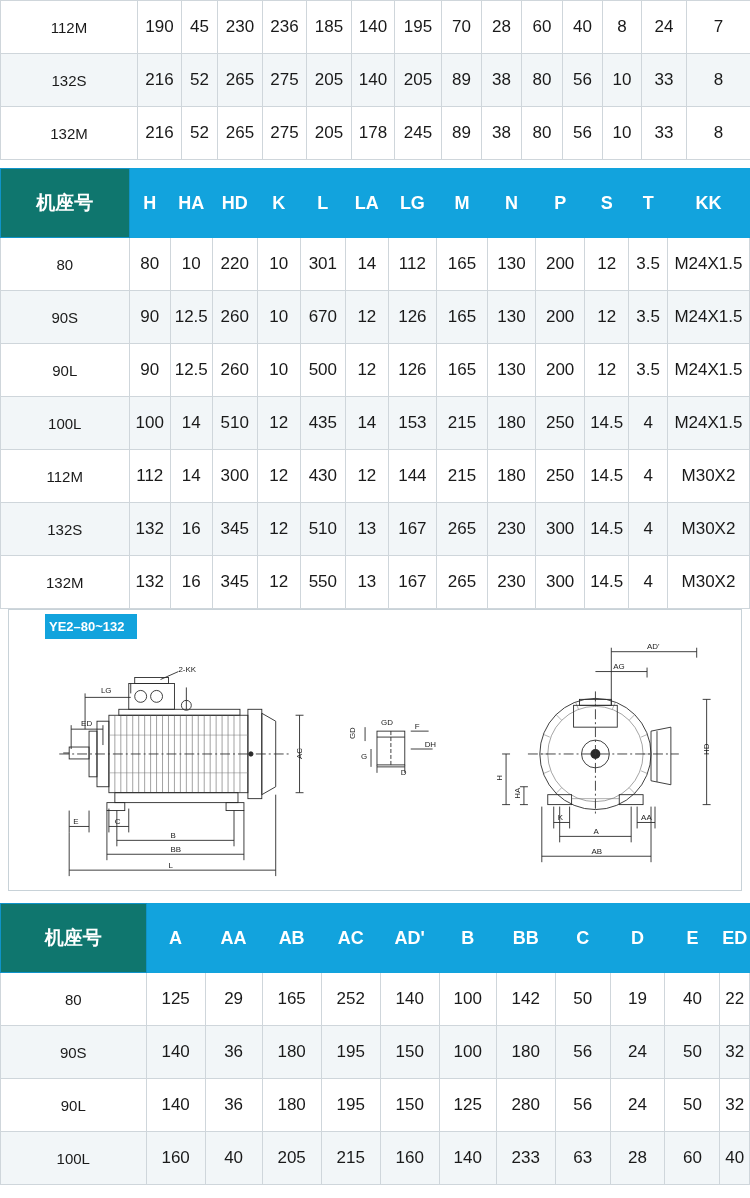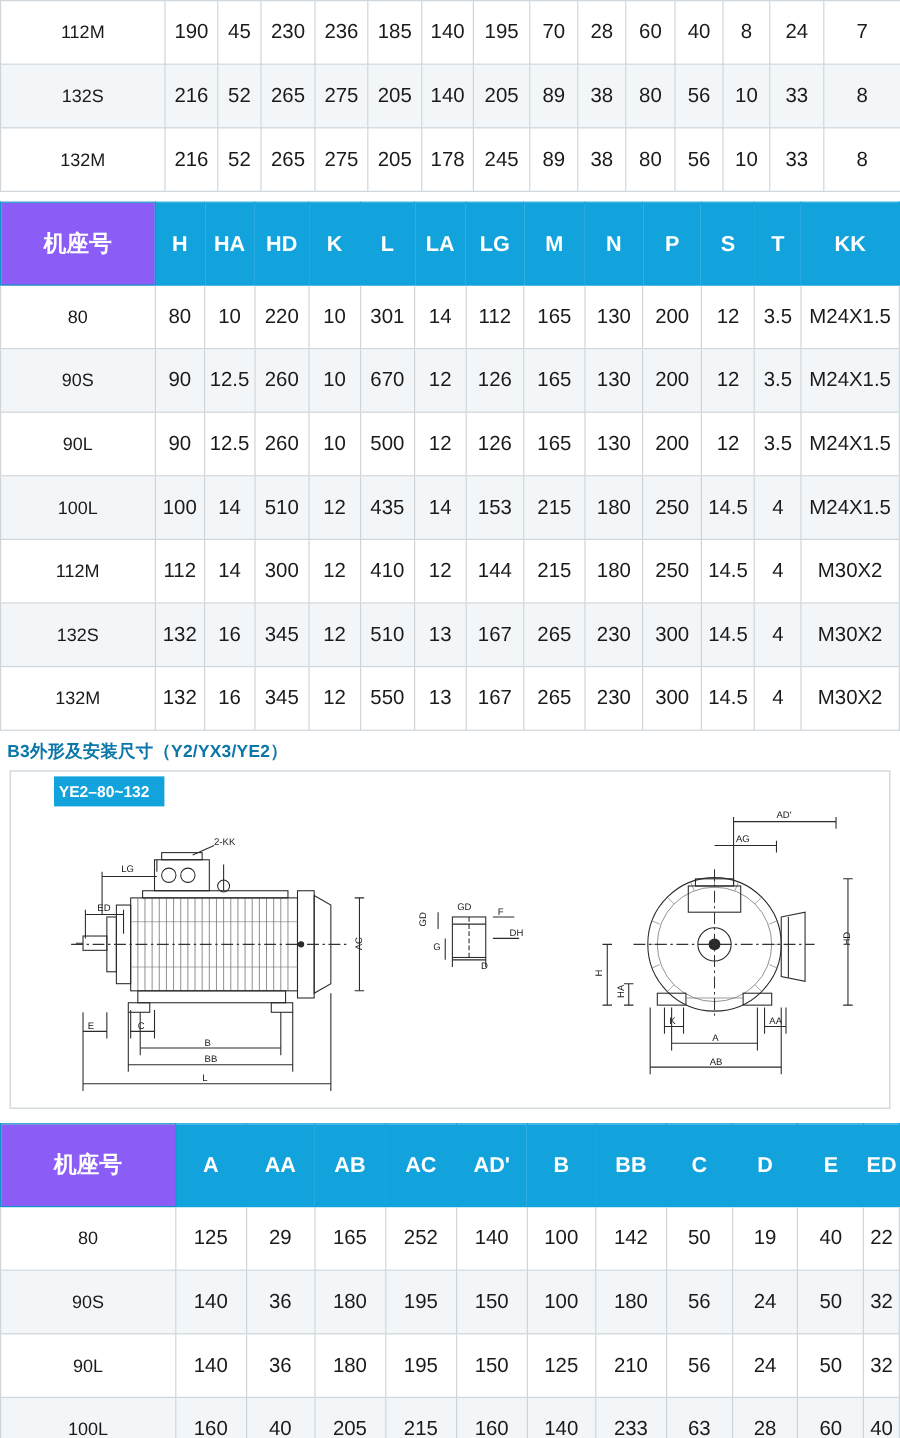--- a/index.html
+++ b/index.html
@@ -45,21 +45,21 @@
   
   table.spec thead th {
     background: #12a3dd;
     color: #ffffff;
     font-weight: bold;
     font-size: 18px;
     height: 68px;
     border: 1px solid #12a3dd;
   }
   table.spec thead th.namecol {
-    background: #8b5cf6;
+    background: #0f766e;
     border: 1px solid #0f93c9;
     font-size: 19px;
   }
 
   
   .top-table td {
     height: 52px;
   }
 
   
@@ -279,21 +279,21 @@
         <td>14.5</td>
         <td>4</td>
         <td>M24X1.5</td>
       </tr>
       <tr>
         <td class="firstcol">112M</td>
         <td>112</td>
         <td>14</td>
         <td>300</td>
         <td>12</td>
-        <td>410</td>
+        <td>430</td>
         <td>12</td>
         <td>144</td>
         <td>215</td>
         <td>180</td>
         <td>250</td>
         <td>14.5</td>
         <td>4</td>
         <td>M30X2</td>
       </tr>
       <tr class="alt">
@@ -324,21 +324,20 @@
         <td>265</td>
         <td>230</td>
         <td>300</td>
         <td>14.5</td>
         <td>4</td>
         <td>M30X2</td>
       </tr>
     </tbody>
   </table>
 
-  <div class="caption">B3外形及安装尺寸（Y2/YX3/YE2）</div>
 
   <div class="drawing-wrap">
     <div class="drawing-tag">YE2–80~132</div>
     <svg class="drawing-svg" viewBox="0 0 732 282">
       <g fill="none" stroke="#2a2a2a" stroke-width="0.9" font-family="Liberation Sans, sans-serif" font-size="8">
 
         <rect x="98" y="106" width="140" height="78"></rect>
         <rect x="108" y="100" width="122" height="6"></rect>
 
         <g stroke="#555" stroke-width="0.55">
@@ -591,21 +590,21 @@
         <td>32</td>
       </tr>
       <tr>
         <td class="firstcol">90L</td>
         <td>140</td>
         <td>36</td>
         <td>180</td>
         <td>195</td>
         <td>150</td>
         <td>125</td>
-        <td>210</td>
+        <td>280</td>
         <td>56</td>
         <td>24</td>
         <td>50</td>
         <td>32</td>
       </tr>
       <tr class="alt">
         <td class="firstcol">100L</td>
         <td>160</td>
         <td>40</td>
         <td>205</td>

